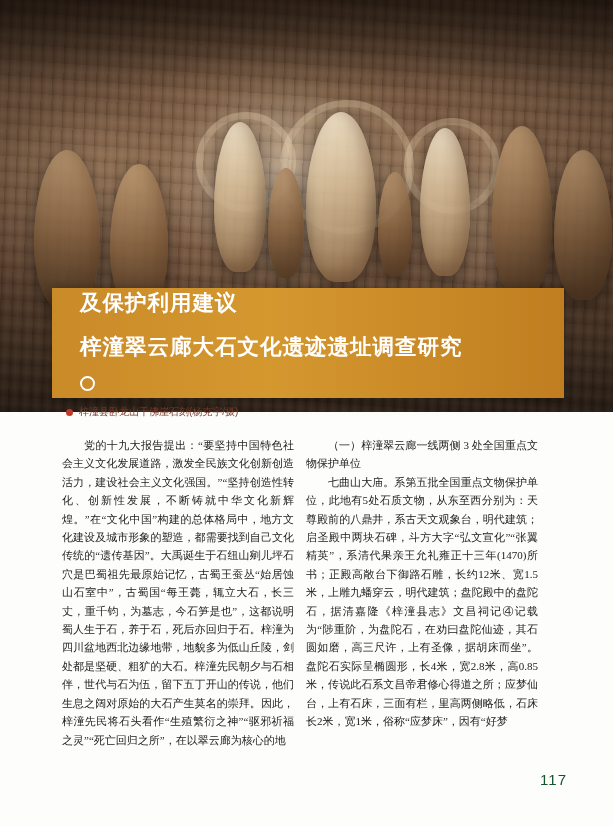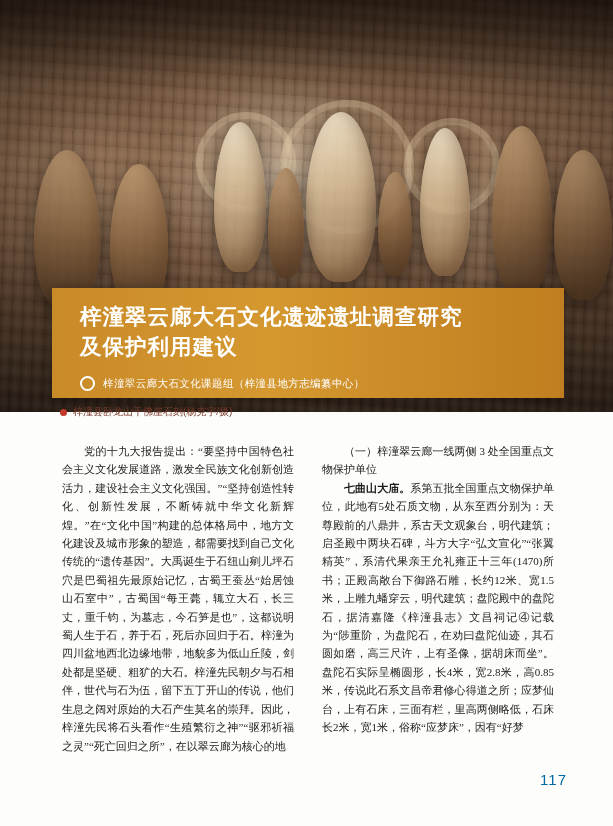--- a/index.html
+++ b/index.html
@@ -110,21 +110,21 @@
   .author-text {
     color: #ffffff;
     font-family: "Liberation Sans", "DejaVu Sans", sans-serif;
     font-size: 10.5px;
     letter-spacing: 0.4px;
   }
 
   
   .caption {
     position: absolute;
-    left: 60px;
+    left: 66px;
     top: 405px;
     display: flex;
     align-items: center;
     justify-content: flex-end;
   }
   .cap-dot {
     width: 7px;
     height: 7px;
     border-radius: 50%;
     background: #c0392b;
@@ -140,24 +140,24 @@
   .body-area {
     position: absolute;
     left: 0;
     top: 428px;
     width: 613px;
     height: 340px;
   }
   .columns {
     position: absolute;
     left: 62px;
-    top: 14px;
+    top: 8px;
     width: 492px;
     display: flex;
-    gap: 28px;
+    gap: 12px;
   }
   .col {
     width: 232px;
     font-size: 11px;
     line-height: 18.4px;
     color: #1b1b1b;
     text-align: justify;
     text-justify: inter-character;
   }
   .col p {
@@ -165,30 +165,30 @@
   }
   .indent { text-indent: 2em; }
   .sec-head {
     font-weight: bold;
     margin-top: 8px;
     margin-bottom: 2px;
   }
   .sub-head {
     text-indent: 2em;
   }
-  .lead-bold { font-weight: bold; }
+  .lead-bold { font-weight: normal; }
 
   
   .folio {
     position: absolute;
     right: 46px;
     bottom: 38px;
     font-family: "Liberation Sans", "DejaVu Sans", sans-serif;
     font-size: 15px;
-    color: #0369a1;
+    color: #14532d;
     letter-spacing: 1px;
   }
 </style>
 </head>
 <body>
 
 <div class="page">
 
   <div class="hero">
     <div class="hero-bg"></div>
@@ -207,25 +207,24 @@
     <div class="statue dark" style="left:110px; top:164px; width:58px; height:146px;"></div>
     <div class="statue dark" style="left:492px; top:126px; width:60px; height:170px;"></div>
     <div class="statue dark" style="left:554px; top:150px; width:58px; height:150px;"></div>
     <div class="statue dark" style="left:268px; top:168px; width:36px; height:110px;"></div>
     <div class="statue dark" style="left:378px; top:172px; width:34px; height:104px;"></div>
 
     <div class="hero-vignette"></div>
   </div>
 
   <div class="title-band">
+    <div class="t-line t2">及保护利用建议</div>
     <div class="t-line t1">梓潼翠云廊大石文化遗迹遗址调查研究</div>
-    <div class="t-line t2">及保护利用建议</div>
     <div class="author-row">
       <span class="author-dot"></span>
-      <span class="author-text">梓潼翠云廊大石文化课题组（梓潼县地方志编纂中心）</span>
     </div>
   </div>
 
   <div class="caption">
     <span class="cap-dot"></span>
     <span class="cap-text">梓潼县卧龙山千佛崖石刻(杨克宇/摄)</span>
   </div>
 
   <div class="body-area">
     <div class="columns">

